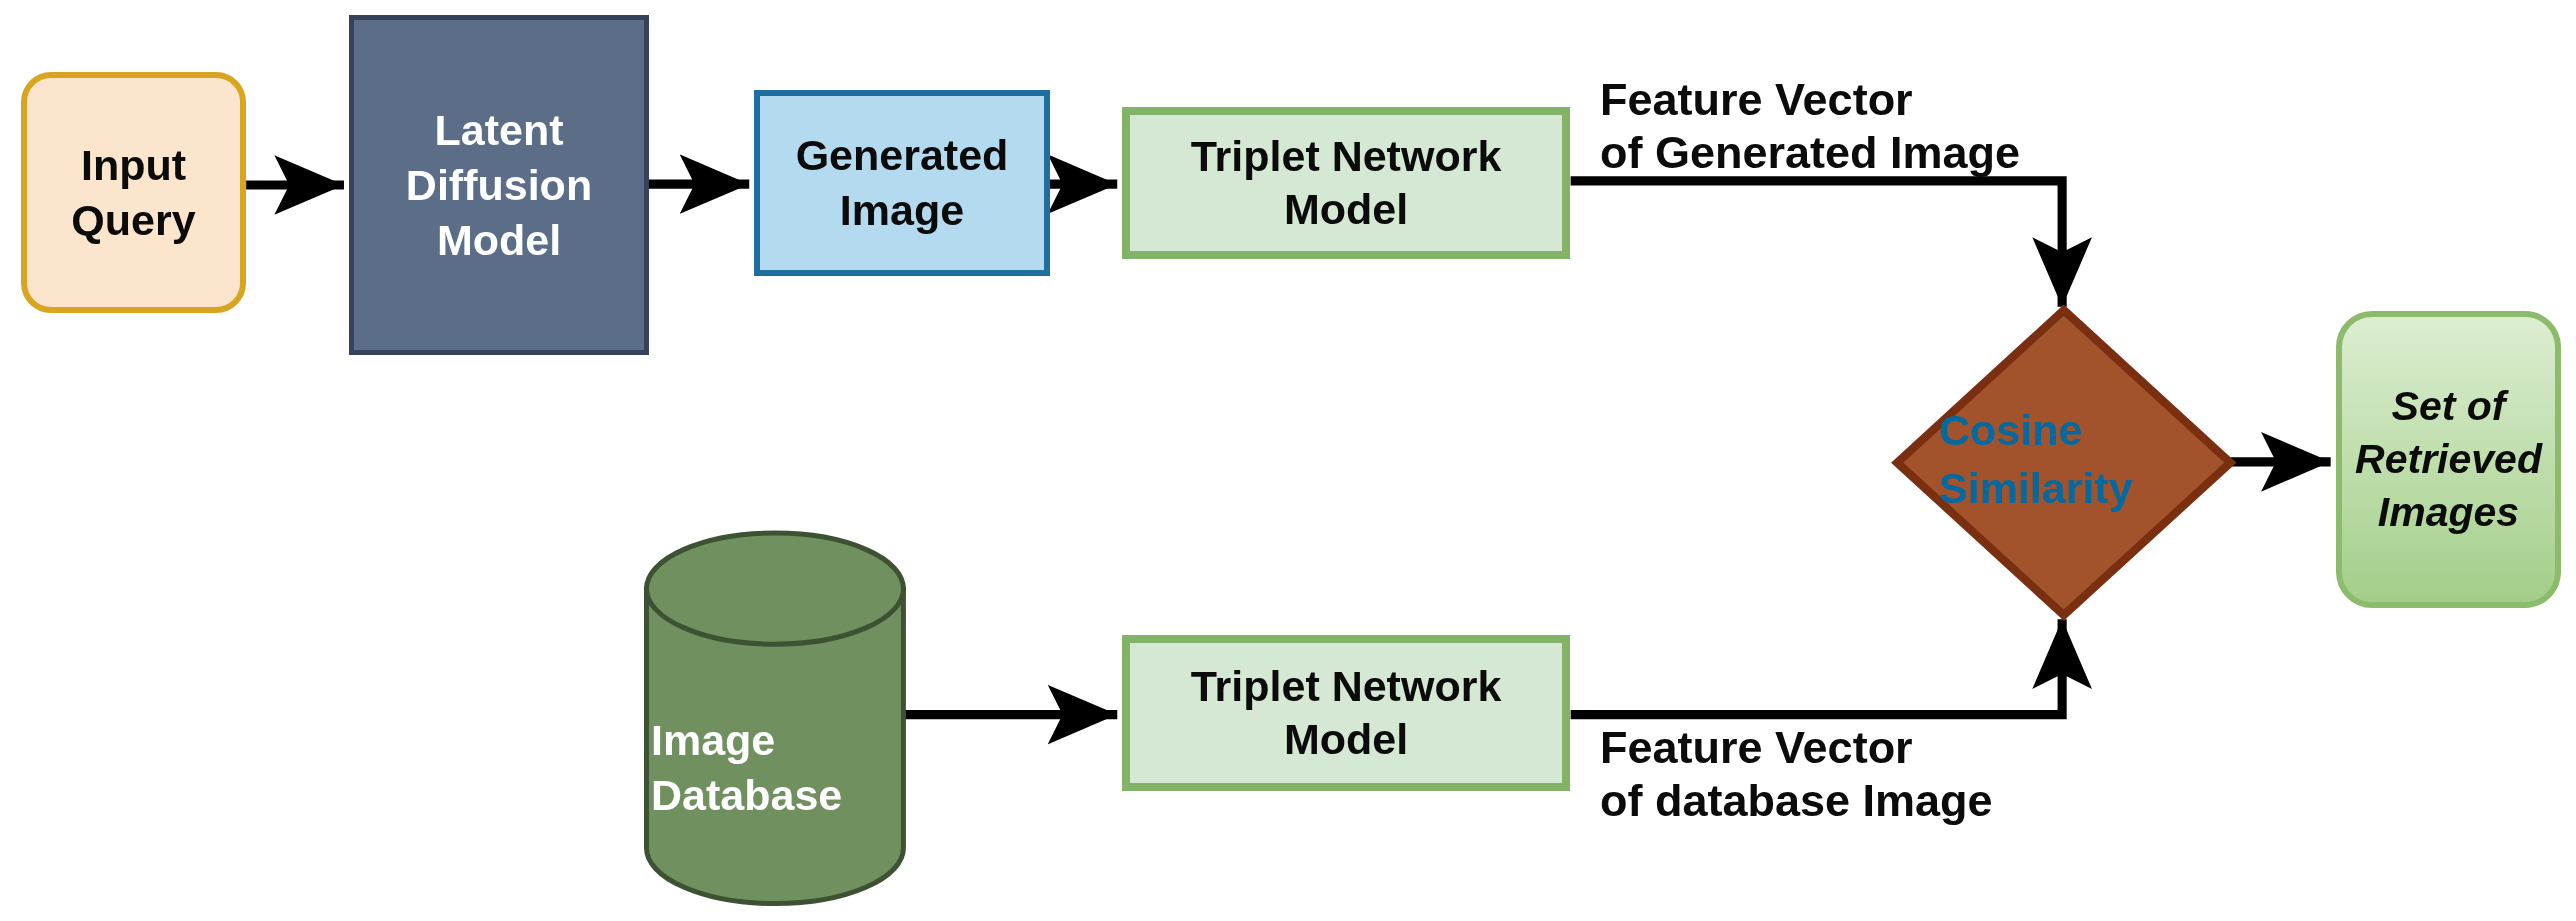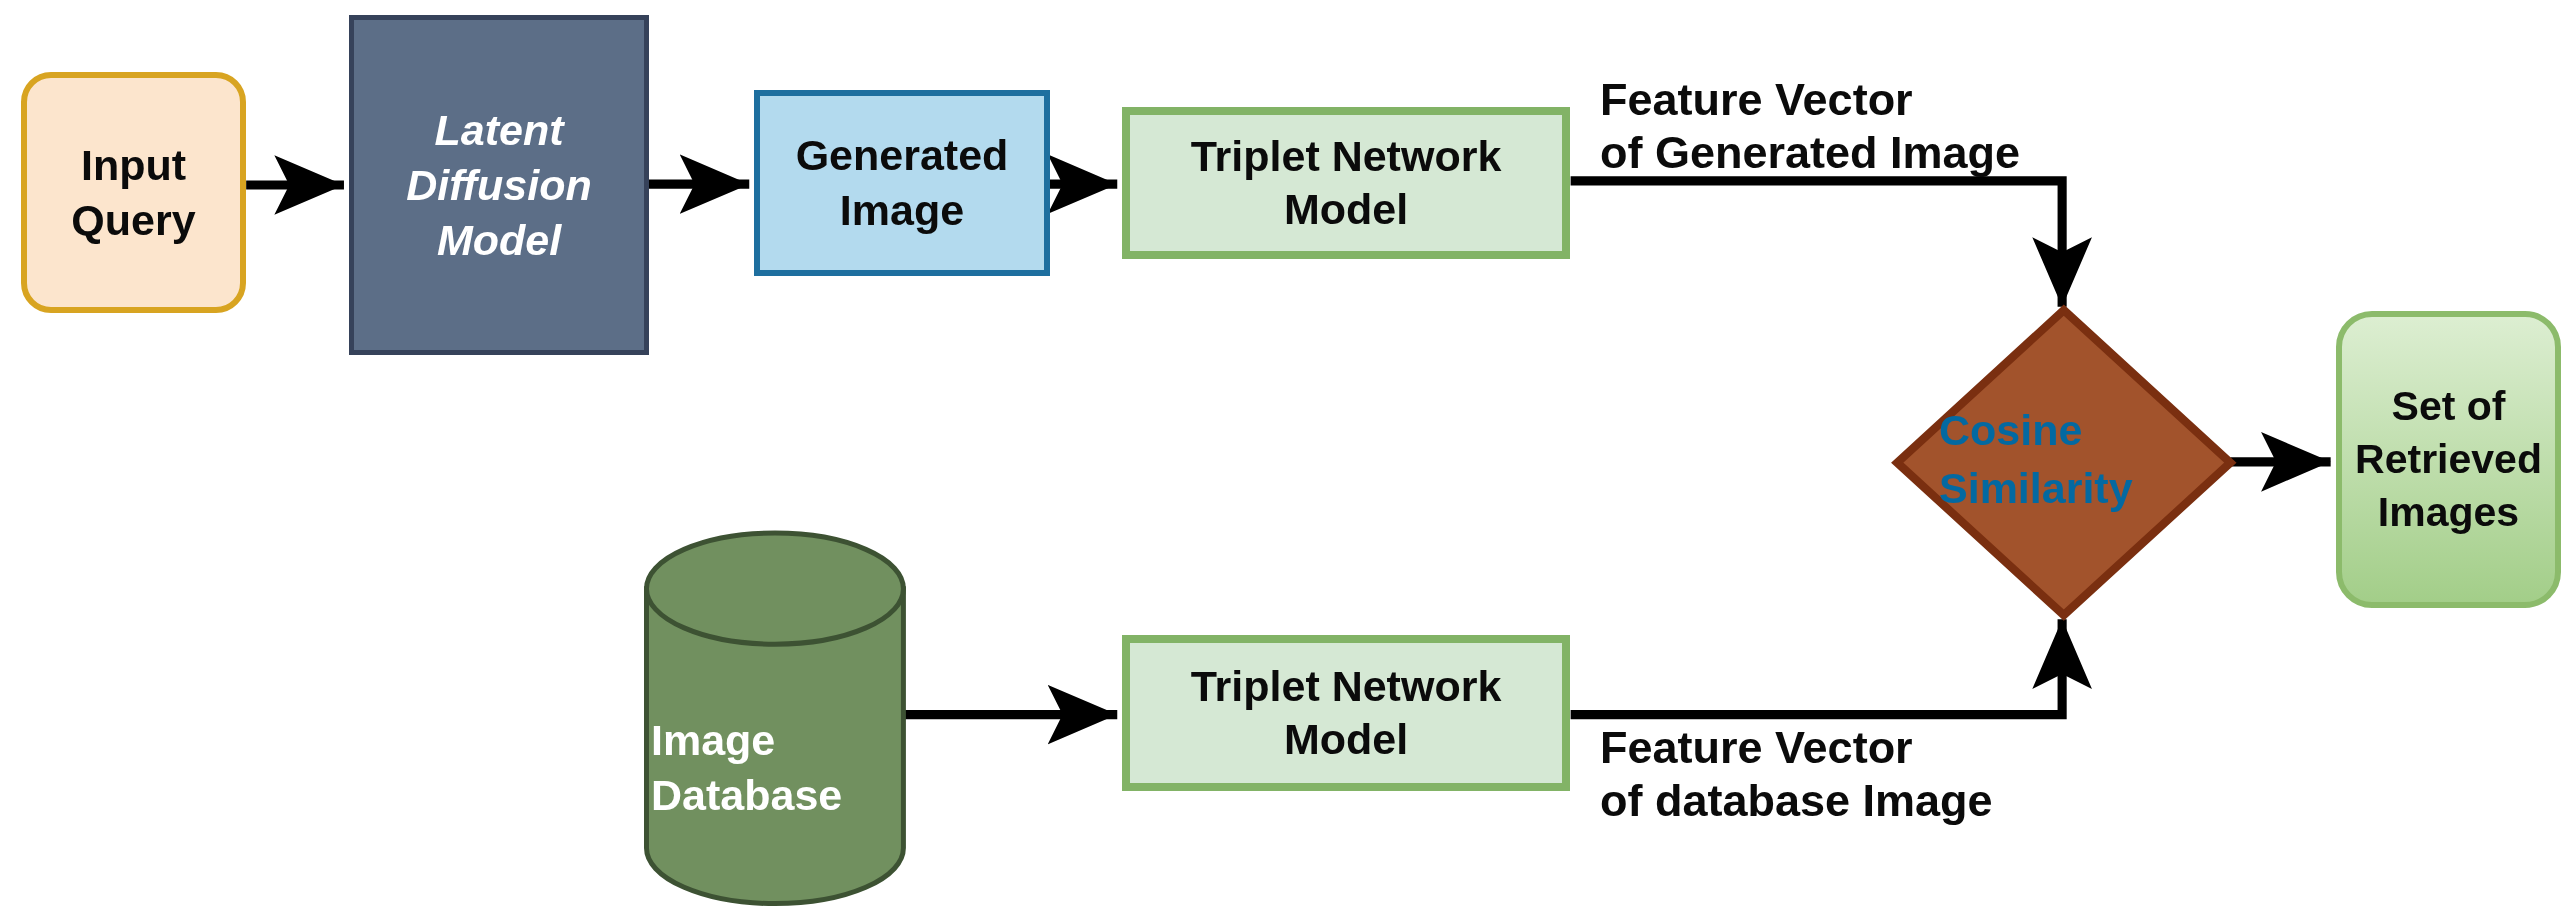--- a/index.html
+++ b/index.html
@@ -23,21 +23,21 @@
     white-space: pre-line;
   }
   .node .lbl { white-space: pre-line; }
   .n-input    { left: 21px;   top: 72px;  width: 225px; height: 241px; border: 6.6px solid; border-radius: 30px; font-size: 43px; line-height: 55px; }
   .n-ldm      { left: 349px;  top: 15px;  width: 300px; height: 340px; border: 5.8px solid; font-size: 43px; line-height: 55px; }
   .n-gen      { left: 754px;  top: 90px; width: 296px; height: 186px; border: 6.6px solid; font-size: 43px; line-height: 55px; }
   .n-tri-top  { left: 1122px; top: 107px; width: 448px; height: 152px; border: 8.3px solid; font-size: 43px; line-height: 53px; }
   .n-tri-bot  { left: 1122px; top: 635px; width: 448px; height: 156px; border: 8.3px solid; font-size: 43px; line-height: 53px; }
   .n-set      { left: 2336px; top: 311px; width: 225px; height: 297px; border: 6.6px solid; border-radius: 36px;
                 font-size: 41px; line-height: 53px;
-                background: linear-gradient(to bottom, var(--g1, #dceed1), var(--g2, #a3ce89)); }
+                background: linear-gradient(to bottom, var(--g1, #dceed1), var(--g2, #a3ce89)); font-style: italic; }
   .float-label {
     position: absolute;
     font-weight: 700;
     white-space: pre-line;
     color: #0b0b0b;
   }
   .fl-gen { left: 1600px; top: 73px;  width: 497px; font-size: 45px; line-height: 53px; }
   .fl-db  { left: 1600px; top: 721px; width: 497px; font-size: 45px; line-height: 53px; }
   .fl-cos { left: 1939px; top: 401px; width: 249px; font-size: 43px; line-height: 58px; color: #0369a1; }
   .fl-cyl { left: 651px;  top: 713px; width: 249px; font-size: 43px; line-height: 55px; color: #ffffff; }
@@ -67,21 +67,21 @@
 
     <path d="M780,710 L780,1023 A155,67 0 0 0 1090,1023 L1090,710 Z" stroke-width="6" fill="#71905F" stroke="#3D5233"></path>
     <ellipse cx="935" cy="710" rx="155" ry="67" stroke-width="6" fill="#71905F" stroke="#3D5233"></ellipse>
   </svg>
 
   <div class="node n-input" style="background-color: rgb(252, 229, 205); border-color: rgb(216, 164, 33); color: rgb(11, 11, 11);">
     <span class="lbl">Input
 Query</span>
   </div>
 
-  <div class="node n-ldm" style="background-color: rgb(92, 110, 135); border-color: rgb(54, 66, 90); color: rgb(255, 255, 255); font-style: italic;">
+  <div class="node n-ldm" style="background-color: rgb(92, 110, 135); border-color: rgb(54, 66, 90); color: rgb(255, 255, 255);">
     <span class="lbl">Latent
 Diffusion
 Model</span>
   </div>
 
   <div class="node n-gen" style="background-color: rgb(179, 218, 238); border-color: rgb(30, 111, 159); color: rgb(11, 11, 11);">
     <span class="lbl">Generated
 Image</span>
   </div>
 

